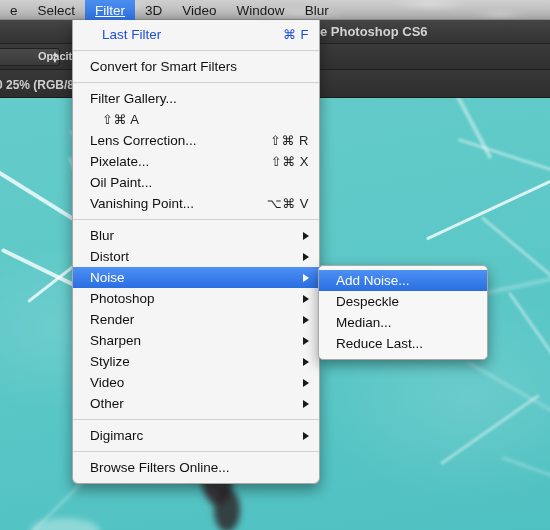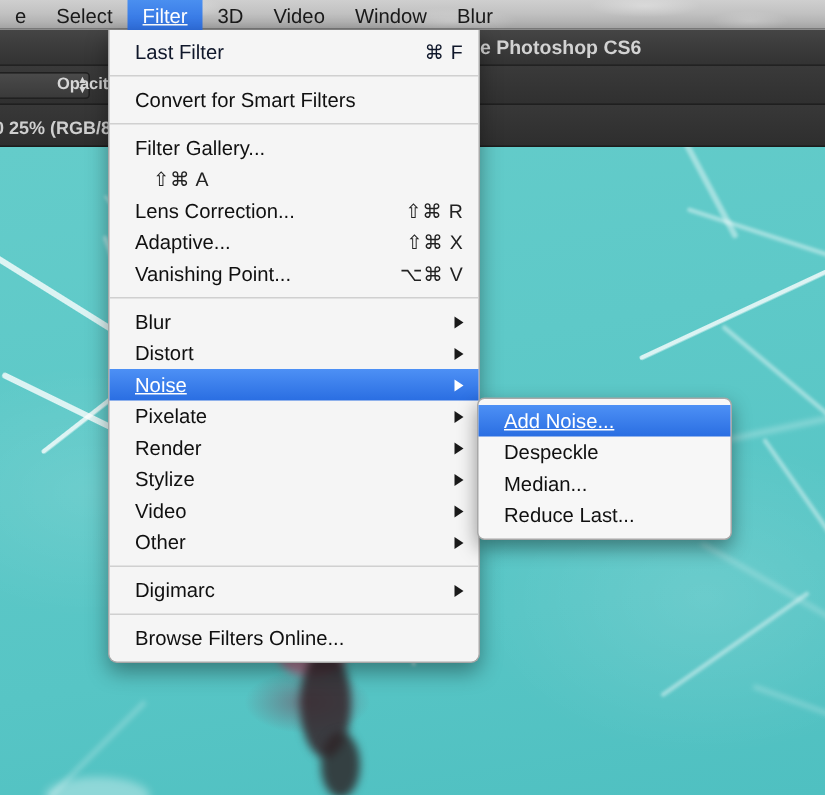--- a/index.html
+++ b/index.html
@@ -99,22 +99,22 @@
     box-shadow:0 6px 14px rgba(0,0,0,.38);
     padding:4px 0 5px 0;
     font-size:13.5px; color:#101010;
   }
   .mi{
     position:relative; height:21px; display:flex; align-items:center;
     padding:0 10px 0 17px; white-space:nowrap; cursor:default;
   }
   .mi .lbl{ flex:1 1 auto; }
   .mi .key{ font-size:13px; color:#222; letter-spacing:.5px; padding-left:12px; }
-  .mi.disabled .lbl, .mi.disabled .key{ color:#0f172a; }
-  .mi.hl{ background:linear-gradient(180deg,#4d90f5,#2a6ee2); color:#fff;text-decoration:underline; }
+  .mi.disabled .lbl, .mi.disabled .key{ color:#1d4ed8;margin-left:12px; }
+  .mi.hl{ background:linear-gradient(180deg,#4d90f5,#2a6ee2); color:#fff; }
   .mi.hl .arrow{ border-left-color:#fff; }
   .arrow{
     width:0;height:0;border-top:4.5px solid transparent;border-bottom:4.5px solid transparent;
     border-left:6px solid #1a1a1a; margin-left:8px;
   }
   .sep{ height:1px; background:#d0d0d0; margin:5px 0; }
 
   
   #noise-submenu{
     position:absolute; left:318px; top:265px; width:170px;
@@ -198,46 +198,53 @@
       <span class="lbl">Filter Gallery...</span>
     </div>
     <div class="mi">
       <span class="key">⇧⌘ A</span>
     </div>
     <div class="mi">
       <span class="lbl">Lens Correction...</span>
       <span class="key">⇧⌘ R</span>
     </div>
     <div class="mi">
-      <span class="lbl">Adaptive...</span>
+      <span class="lbl">Pixelate...</span>
       <span class="key">⇧⌘ X</span>
+    </div>
+    <div class="mi">
+      <span class="lbl">Oil Paint...</span>
     </div>
     <div class="mi">
       <span class="lbl">Vanishing Point...</span>
       <span class="key">⌥⌘ V</span>
     </div>
     <div class="sep"></div>
     <div class="mi">
       <span class="lbl">Blur</span>
       <span class="arrow"></span>
     </div>
     <div class="mi">
       <span class="lbl">Distort</span>
       <span class="arrow"></span>
     </div>
     <div class="mi hl">
       <span class="lbl">Noise</span>
       <span class="arrow"></span>
     </div>
     <div class="mi">
-      <span class="lbl">Pixelate</span>
+      <span class="lbl">Photoshop</span>
       <span class="arrow"></span>
     </div>
     <div class="mi">
       <span class="lbl">Render</span>
+      <span class="arrow"></span>
+    </div>
+    <div class="mi">
+      <span class="lbl">Sharpen</span>
       <span class="arrow"></span>
     </div>
     <div class="mi">
       <span class="lbl">Stylize</span>
       <span class="arrow"></span>
     </div>
     <div class="mi">
       <span class="lbl">Video</span>
       <span class="arrow"></span>
     </div>

